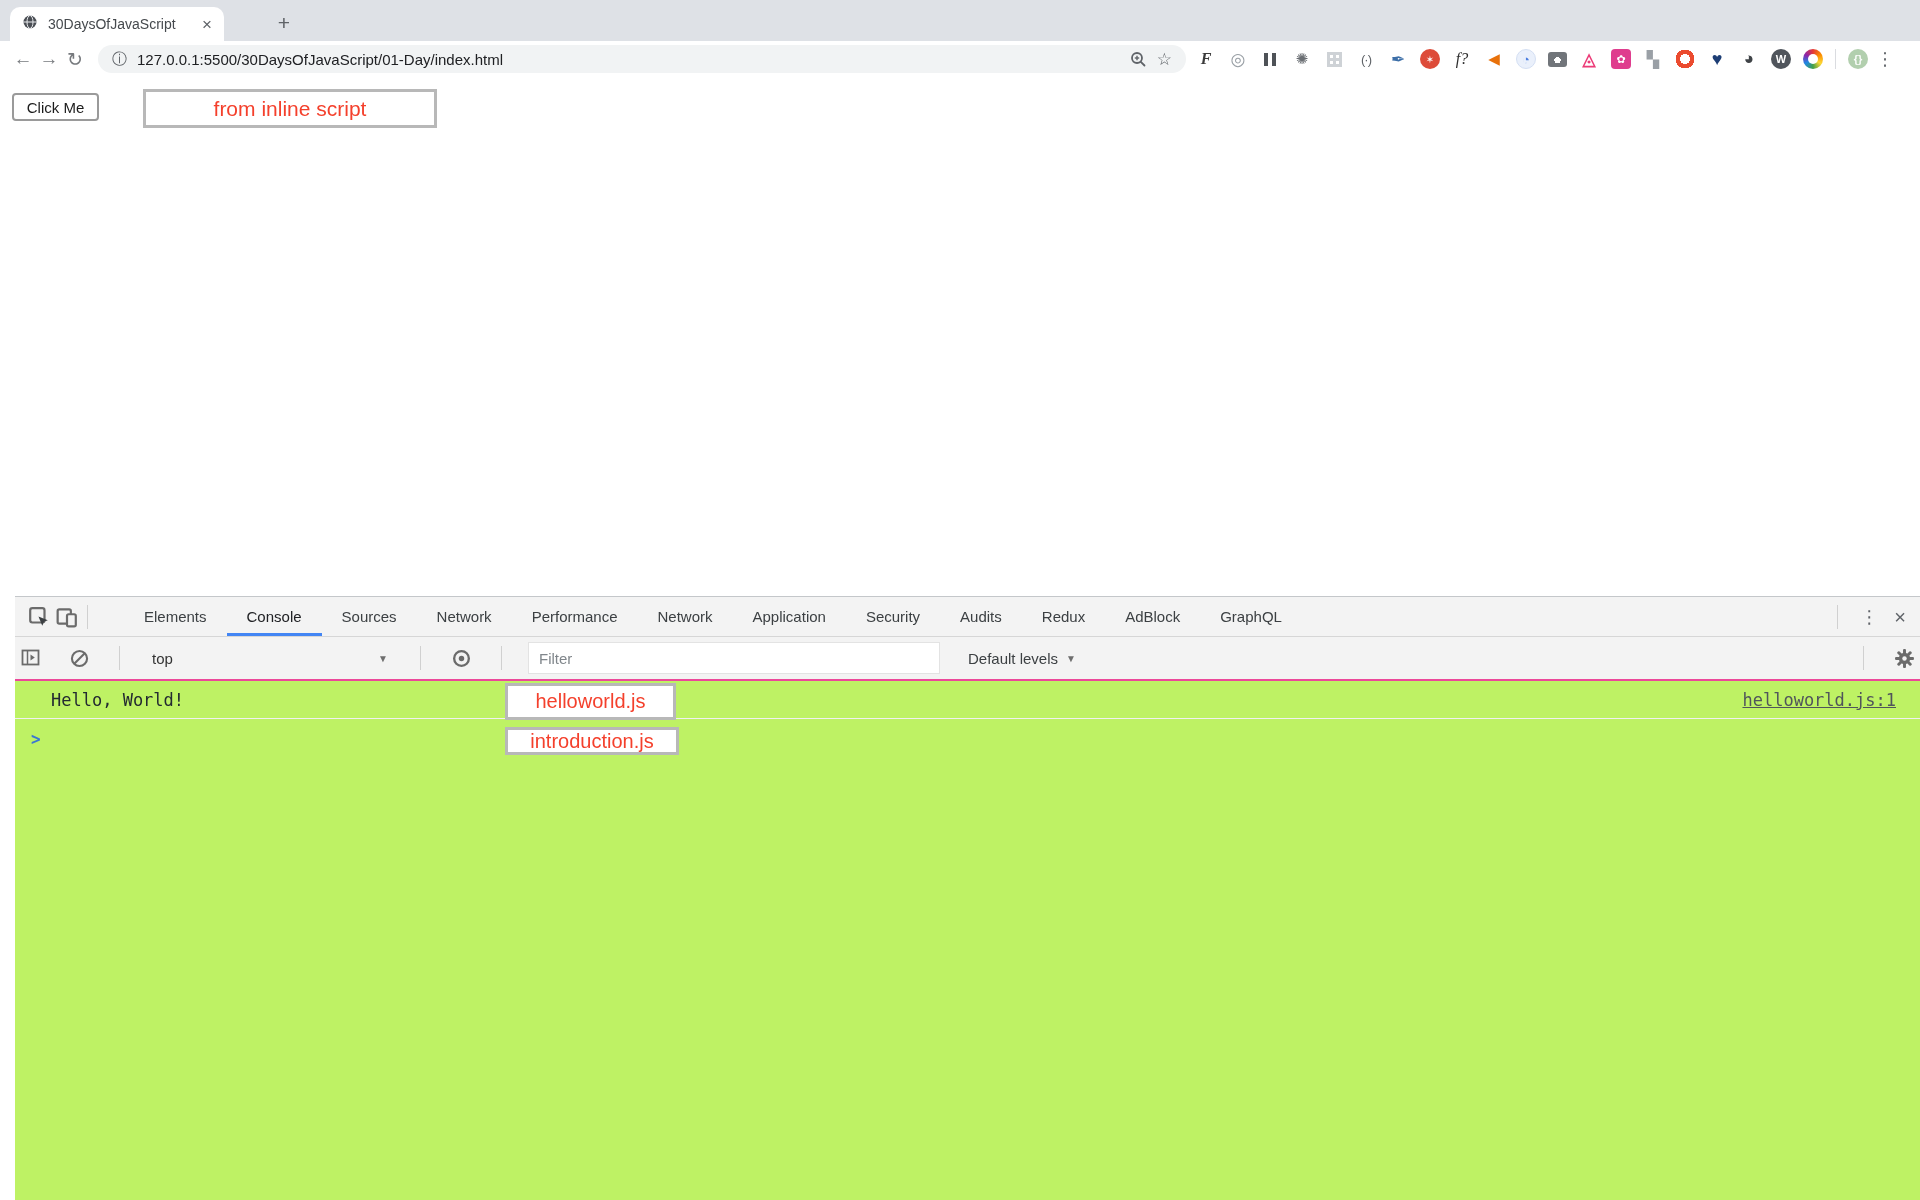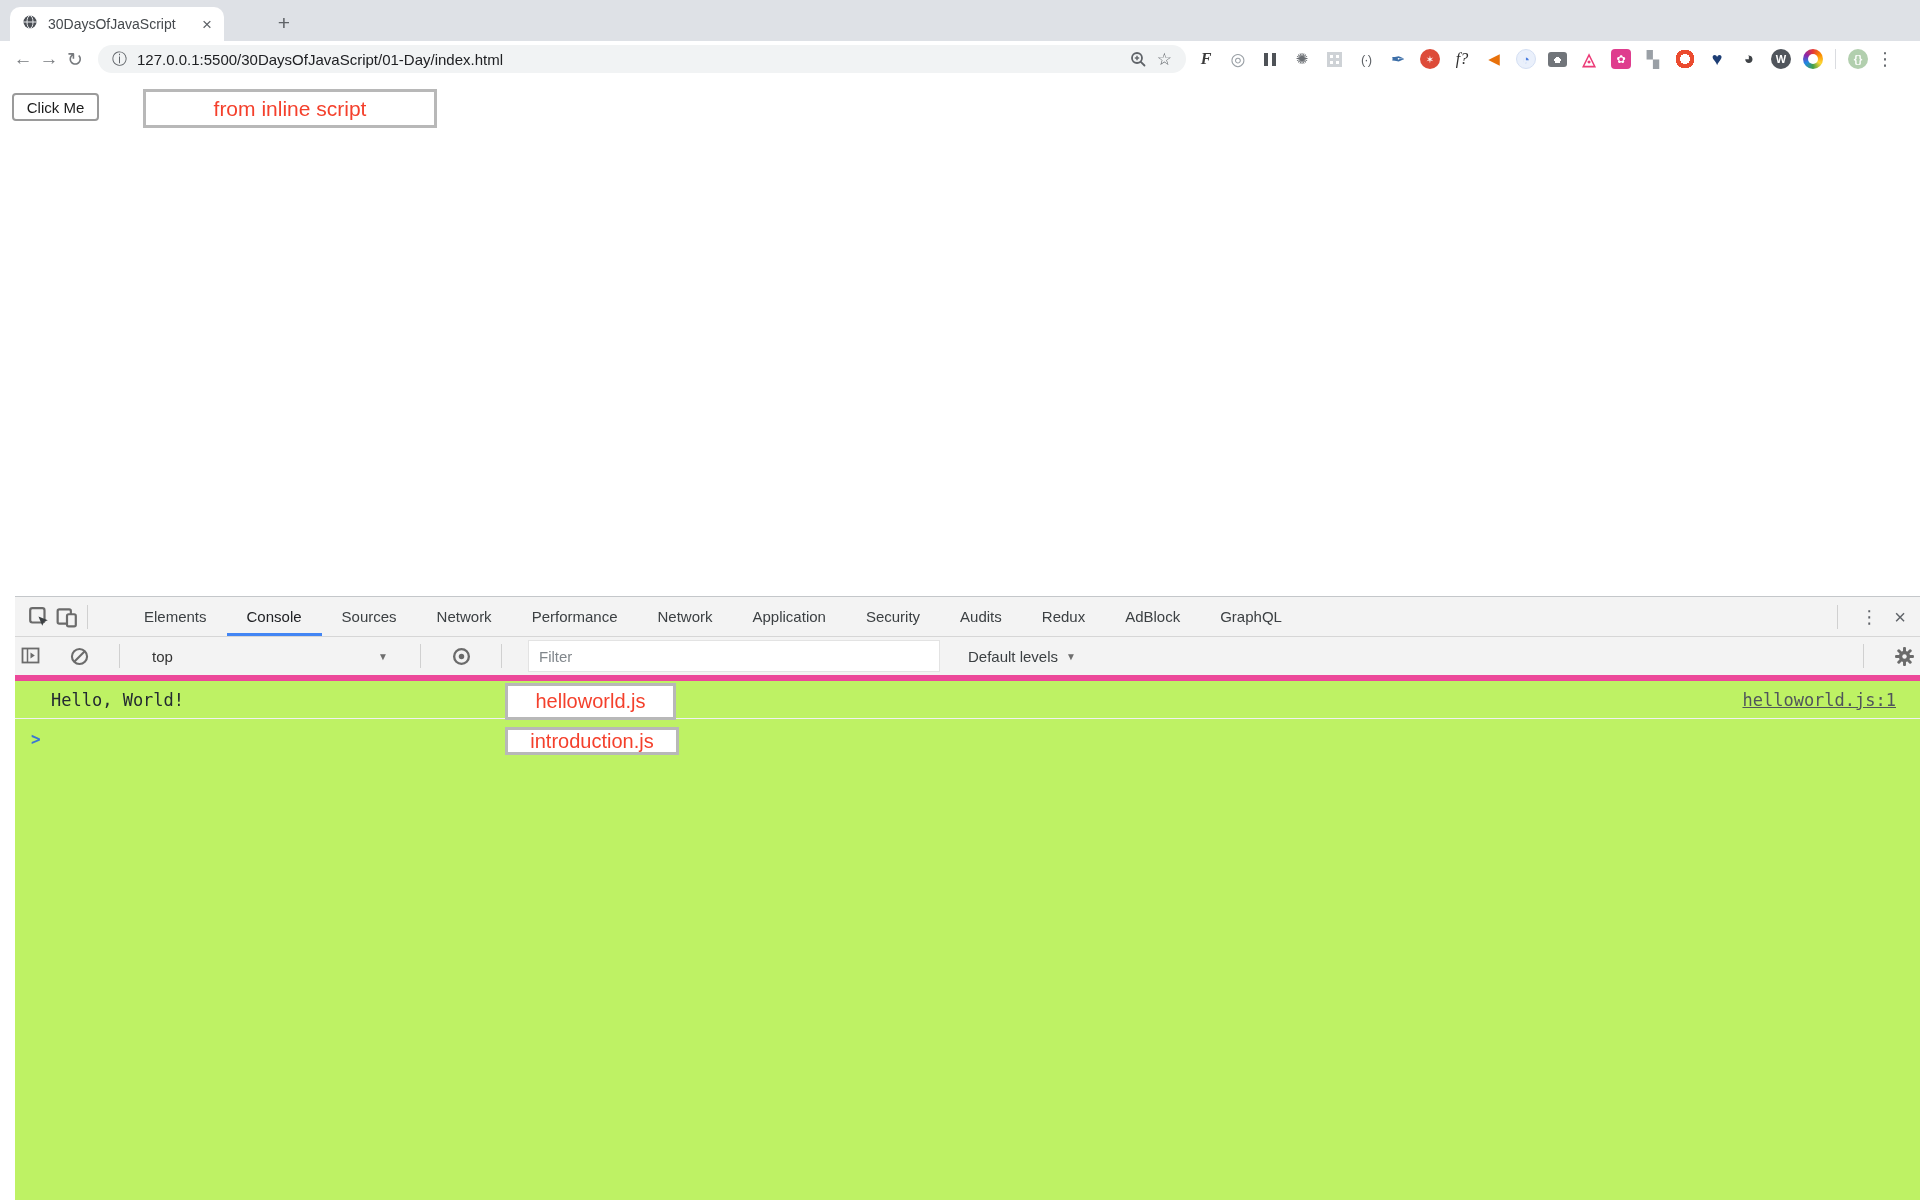--- a/index.html
+++ b/index.html
@@ -78,21 +78,21 @@
   .dt-icon{width:28px;height:28px;display:flex;align-items:center;justify-content:center;flex:none;}
   .dt-vdiv{width:1px;height:24px;background:#d0d0d0;margin:0 6px;flex:none;}
   .dt-tabs{display:flex;align-items:center;height:100%;margin-left:30px;}
   .dt-tab{height:100%;display:flex;align-items:center;padding:0 20px;font-size:15px;color:#3c4043;box-sizing:border-box;
           border-bottom:3px solid transparent;border-top:3px solid transparent;}
   .dt-tab.active{border-bottom-color:#4285f4;color:#202124;}
   .dt-right{margin-left:auto;display:flex;align-items:center;gap:16px;}
   .dt-more{font-size:18px;color:#5f6368;}
   .dt-close{font-size:20px;color:#5f6368;line-height:1;}
 
-  .dt-toolbar{height:44px;background:#f3f3f3;border-bottom:6px solid #ec4899;display:flex;align-items:center;
+  .dt-toolbar{height:44px;background:#f3f3f3;border-bottom:2px solid #ec4899;display:flex;align-items:center;
               padding:0 2px;box-sizing:border-box;gap:20px;}
   .ctx-select{width:248px;display:flex;align-items:center;font-size:15px;color:#333;padding:0 6px;box-sizing:border-box;}
   .ctx-select .caret{margin-left:auto;}
   .caret{font-size:10px;color:#6e6e6e;}
   .filter-input{width:412px;height:32px;border:1px solid #e3e3e3;background:#fff;font-size:15px;color:#333;
                 padding:0 10px;box-sizing:border-box;outline:none;font-family:"Liberation Sans",sans-serif;}
   .filter-input::placeholder{color:#80868b;}
   .levels{display:flex;align-items:center;gap:8px;font-size:15px;color:#3c4043;margin-left:8px;}
   .dt-spacer{flex:1;}
 

